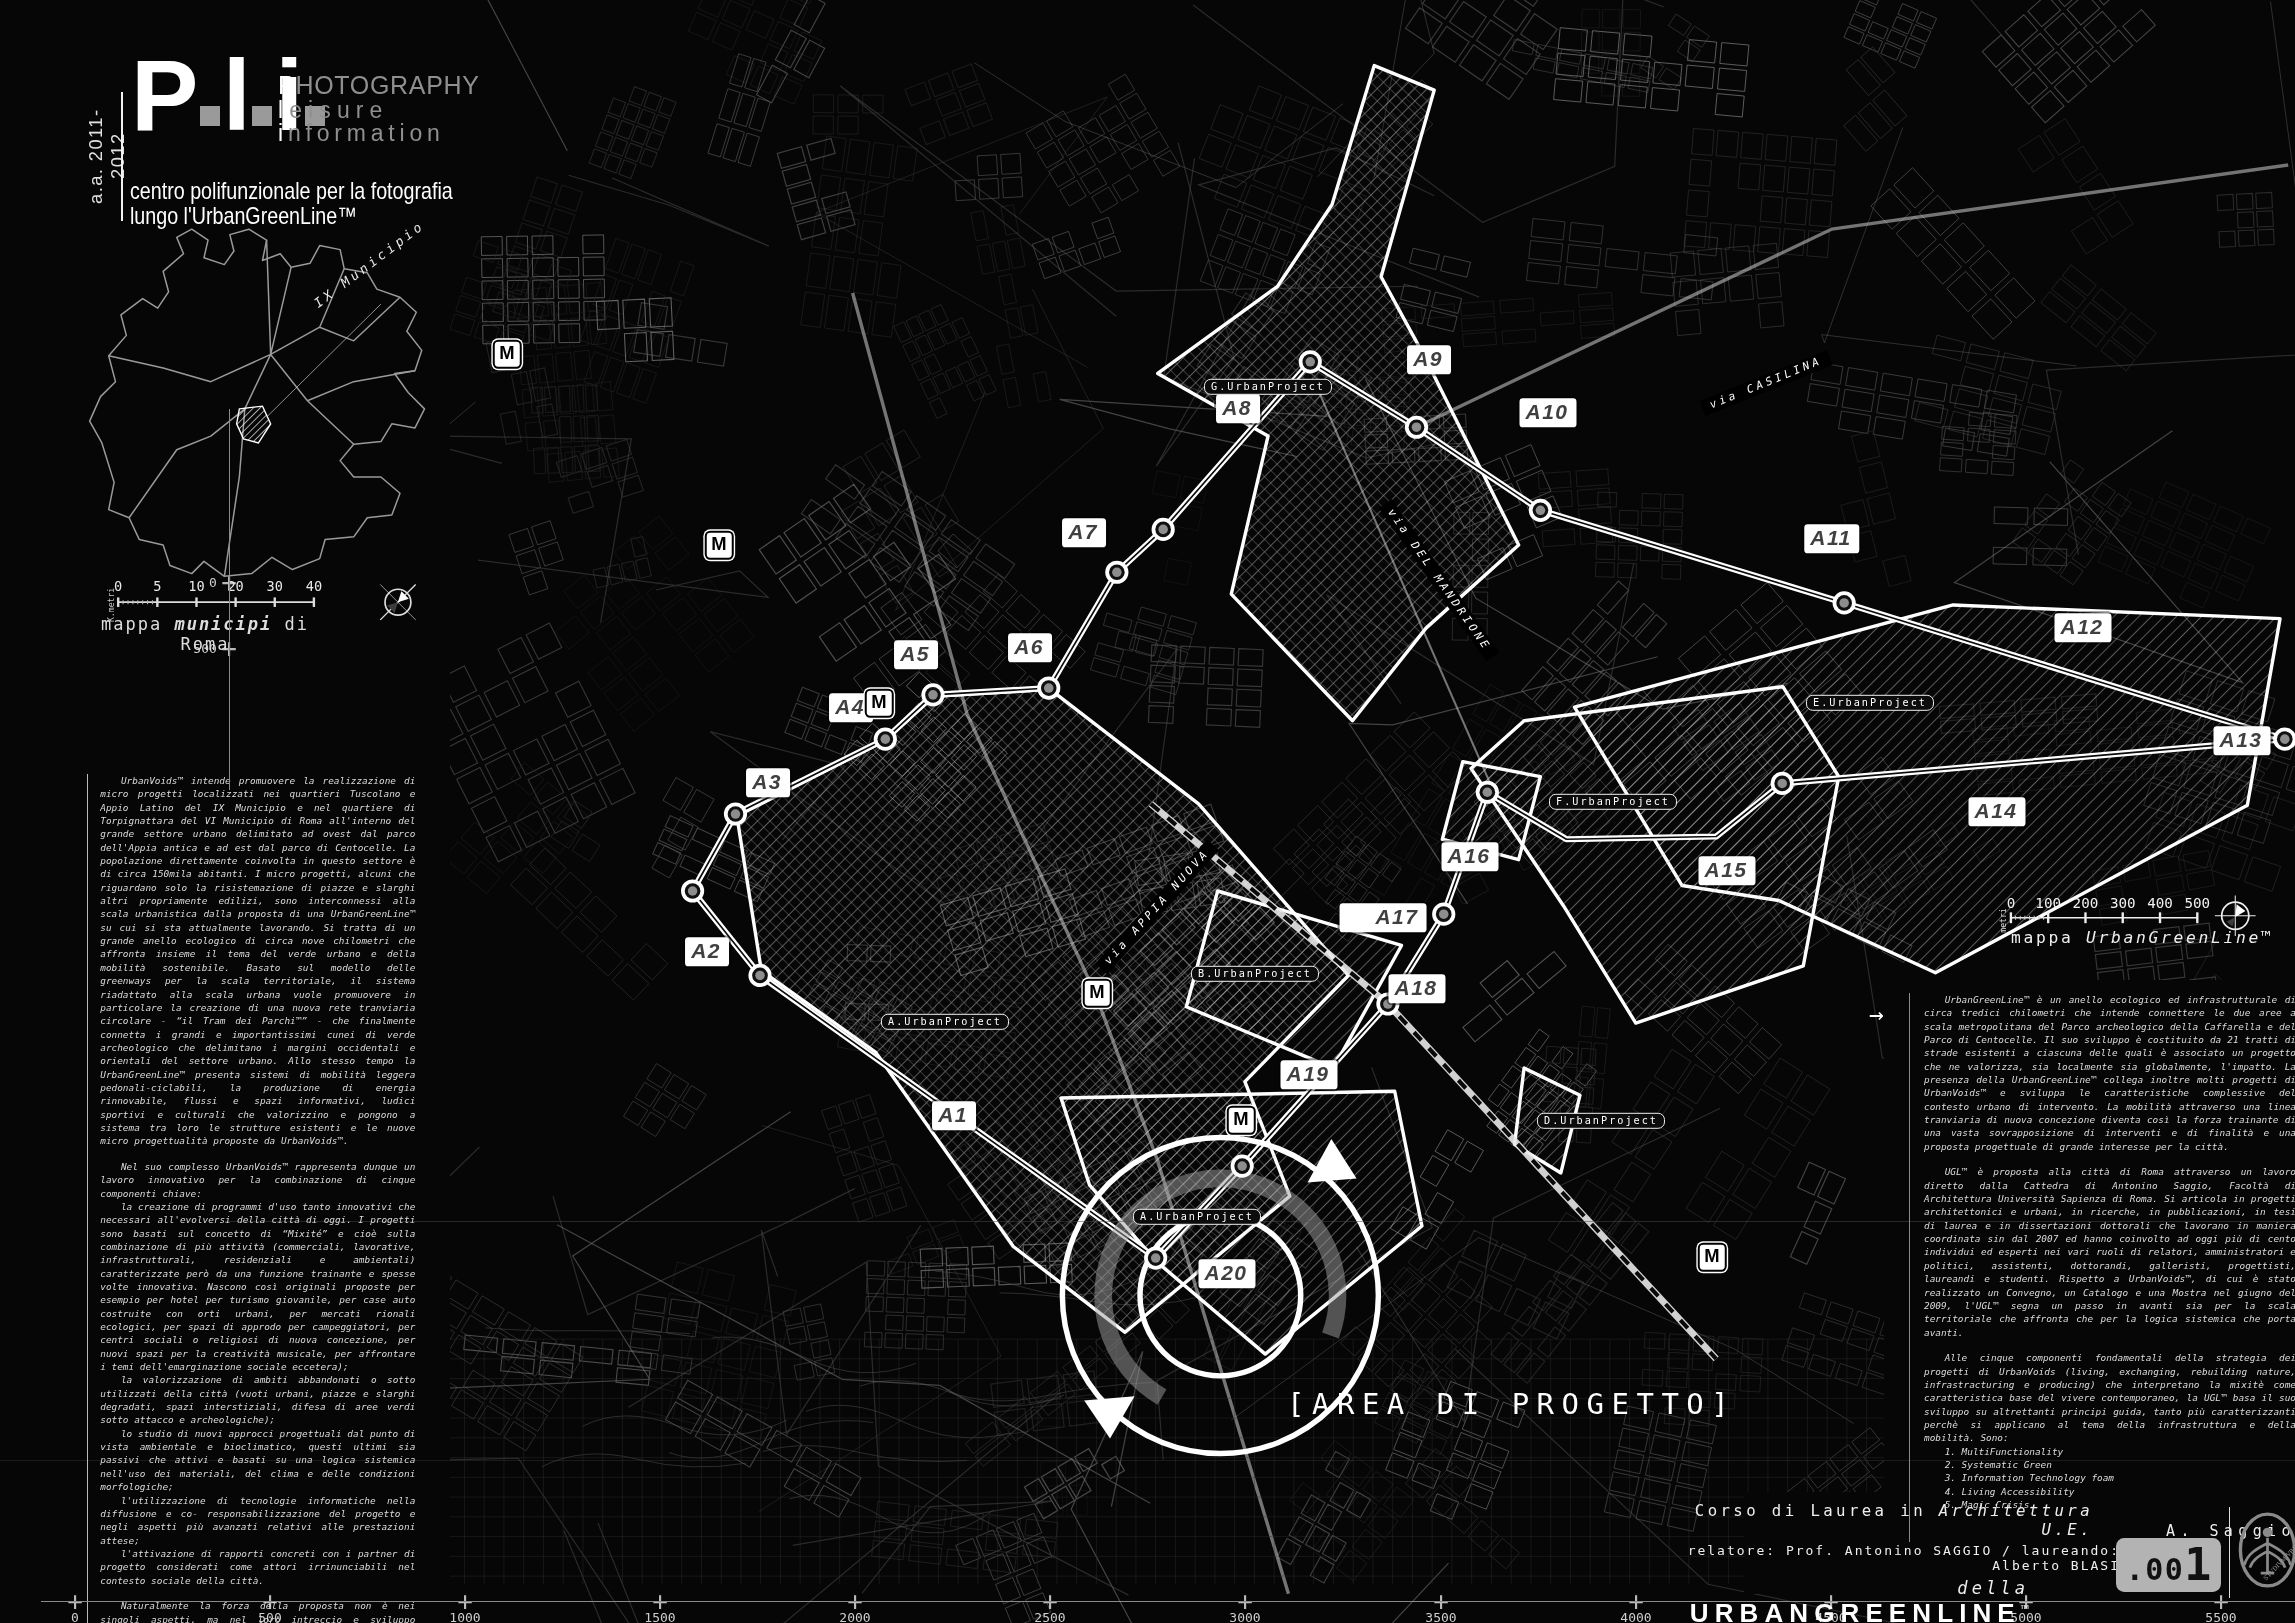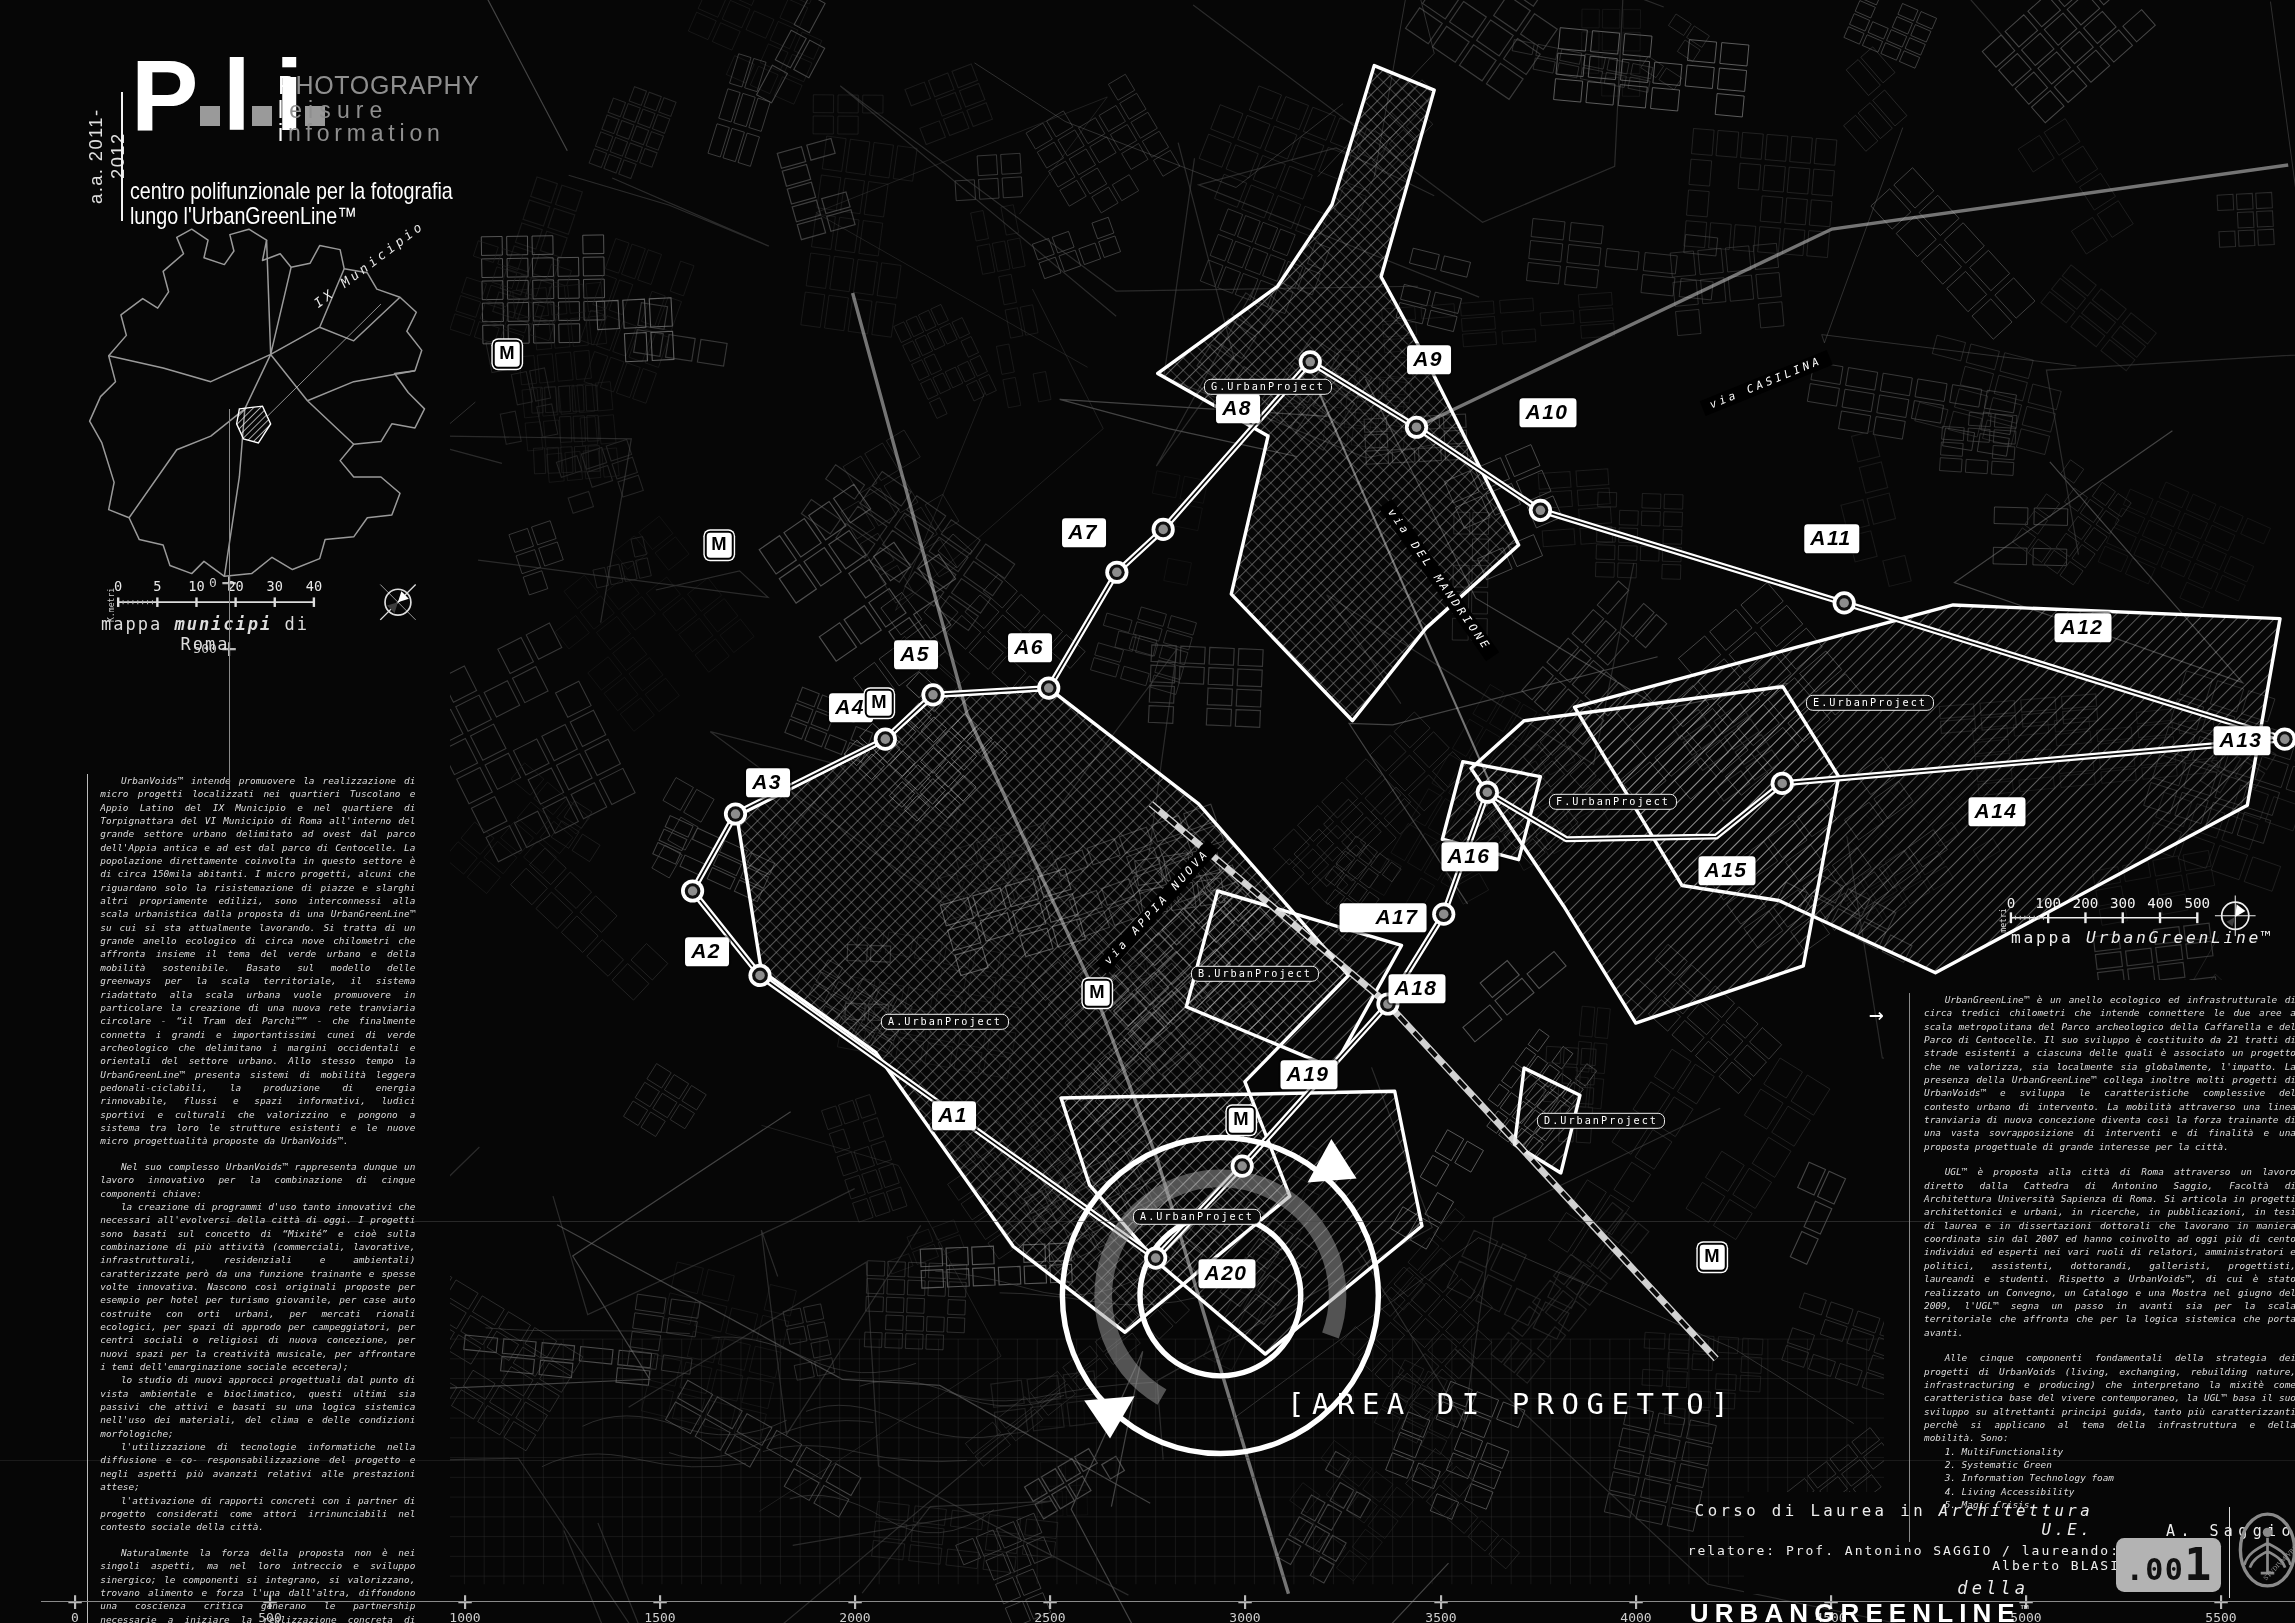--- a/index.html
+++ b/index.html
@@ -37,21 +37,21 @@
      text-align:justify;z-index:4;}
   .textcol p{margin:0;text-indent:2.2em;}
   .textcol p.gap{margin-top:12.3px;}
   #lefttext{left:87px;top:774px;width:315px;border-left:1.4px solid #bbb;padding-left:12.3px;}
   #righttext{left:1909px;top:993px;width:372px;border-left:1.4px solid #8a8a8a;padding-left:14px;}
   .signature{display:block;text-align:right;font-style:normal;letter-spacing:5.4px;font-size:15px;color:#eee;margin-top:9.5px;}
   .list-item{margin:0 0 1.4px 2.2em;text-indent:0;}
   .r-arrow{position:absolute;left:1869px;top:1000px;font-size:24.5px;color:#fff;z-index:4;}
 
   
-  .station{position:absolute;transform:translate(-50%,-50%);background:#fff;color:#000000;
+  .station{position:absolute;transform:translate(-50%,-50%);background:#fff;color:#404040;
      font-family:"Liberation Sans",sans-serif;font-weight:bold;font-style:italic;font-size:21px;
      padding:2px 8.2px 3.4px 6.1px;border-radius:3.4px;box-shadow:0 0 0 2px rgba(0,0,0,.45);letter-spacing:1.4px;}
   .project{position:absolute;transform:translate(-50%,-50%);background:#0c0c0c;color:#fff;
      font-size:10.2px;letter-spacing:2px;padding:1.4px 6.1px 2px 6.1px;border:1.4px solid #f0f0f0;border-radius:6.8px;white-space:nowrap;}
   .street{position:absolute;background:#000;color:#fff;font-style:italic;font-size:11px;
      letter-spacing:3.4px;padding:1.4px 8.2px;white-space:nowrap;}
   .metro{position:absolute;width:24.5px;height:24.5px;transform:translate(-50%,-50%);background:#fff;
      border:2px solid #000;border-radius:5.4px;box-shadow:0 0 0 1.4px #fff;color:#000;
      font-family:"Liberation Sans",sans-serif;font-weight:bold;font-size:18.4px;line-height:21px;text-align:center;}
   #arealabel{position:absolute;left:1287px;top:1387px;font-size:29px;letter-spacing:7.5px;color:#fff;z-index:4;white-space:nowrap;}
@@ -609,20 +609,21 @@
       <polygon points="0,0 -16,5 -5,16" fill="#3c3c3c"></polygon>
     </g>
   </svg>
   <div class="mm-caption"><span>mappa </span><b>municipi</b><span> di Roma</span></div>
 
   <div id="lefttext" class="textcol">
     <div id="left-paras">
         <p>UrbanVoids™ intende promuovere la realizzazione di micro progetti localizzati nei quartieri Tuscolano e Appio Latino del IX Municipio e nel quartiere di Torpignattara del VI Municipio di Roma all'interno del grande settore urbano delimitato ad ovest dal parco dell'Appia antica e ad est dal parco di Centocelle. La popolazione direttamente coinvolta in questo settore è di circa 150mila abitanti. I micro progetti, alcuni che riguardano solo la risistemazione di piazze e slarghi altri propriamente edilizi, sono interconnessi alla scala urbanistica dalla proposta di una UrbanGreenLine™ su cui si sta attualmente lavorando. Si tratta di un grande anello ecologico di circa nove chilometri che affronta insieme il tema del verde urbano e della mobilità sostenibile. Basato sul modello delle greenways per la scala territoriale, il sistema riadattato alla scala urbana vuole promuovere in particolare la creazione di una nuova rete tranviaria circolare - “il Tram dei Parchi™” - che finalmente connetta i grandi e importantissimi cunei di verde archeologico che delimitano i margini occidentali e orientali del settore urbano. Allo stesso tempo la UrbanGreenLine™ presenta sistemi di mobilità leggera pedonali-ciclabili, la produzione di energia rinnovabile, flussi e spazi informativi, ludici sportivi e culturali che valorizzino e pongono a sistema tra loro le strutture esistenti e le nuove micro progettualità proposte da UrbanVoids™.</p>
         <p class="gap">Nel suo complesso UrbanVoids™ rappresenta dunque un lavoro innovativo per la combinazione di cinque componenti chiave:</p>
         <p>la creazione di programmi d'uso tanto innovativi che necessari all'evolversi della città di oggi. I progetti sono basati sul concetto di “Mixité” e cioè sulla combinazione di più attività (commerciali, lavorative, infrastrutturali, residenziali e ambientali) caratterizzate però da una funzione trainante e spesse volte innovativa. Nascono così originali proposte per esempio per hotel per turismo giovanile, per case auto costruite con orti urbani, per mercati rionali ecologici, per spazi di approdo per campeggiatori, per centri sociali o religiosi di nuova concezione, per nuovi spazi per la creatività musicale, per affrontare i temi dell'emarginazione sociale eccetera);</p>
+        <p>la valorizzazione di ambiti abbandonati o sotto utilizzati della città (vuoti urbani, piazze e slarghi degradati, spazi interstiziali, difesa di aree verdi sotto attacco e archeologiche);</p>
         <p>lo studio di nuovi approcci progettuali dal punto di vista ambientale e bioclimatico, questi ultimi sia passivi che attivi e basati su una logica sistemica nell'uso dei materiali, del clima e delle condizioni morfologiche;</p>
         <p>l'utilizzazione di tecnologie informatiche nella diffusione e co- responsabilizzazione del progetto e negli aspetti più avanzati relativi alle prestazioni attese;</p>
         <p>l'attivazione di rapporti concreti con i partner di progetto considerati come attori irrinunciabili nel contesto sociale della città.</p>
         <p class="gap">Naturalmente la forza della proposta non è nei singoli aspetti, ma nel loro intreccio e sviluppo sinergico; le componenti si integrano, si valorizzano, trovano alimento e forza l'una dall'altra, diffondono una coscienza critica generano le partnership necessarie a iniziare la realizzazione concreta di alcuni dei progetti proposti.</p>
       </div>
 
   </div>
 
   <div class="r-arrow">→</div>
   <div id="righttext" class="textcol">

